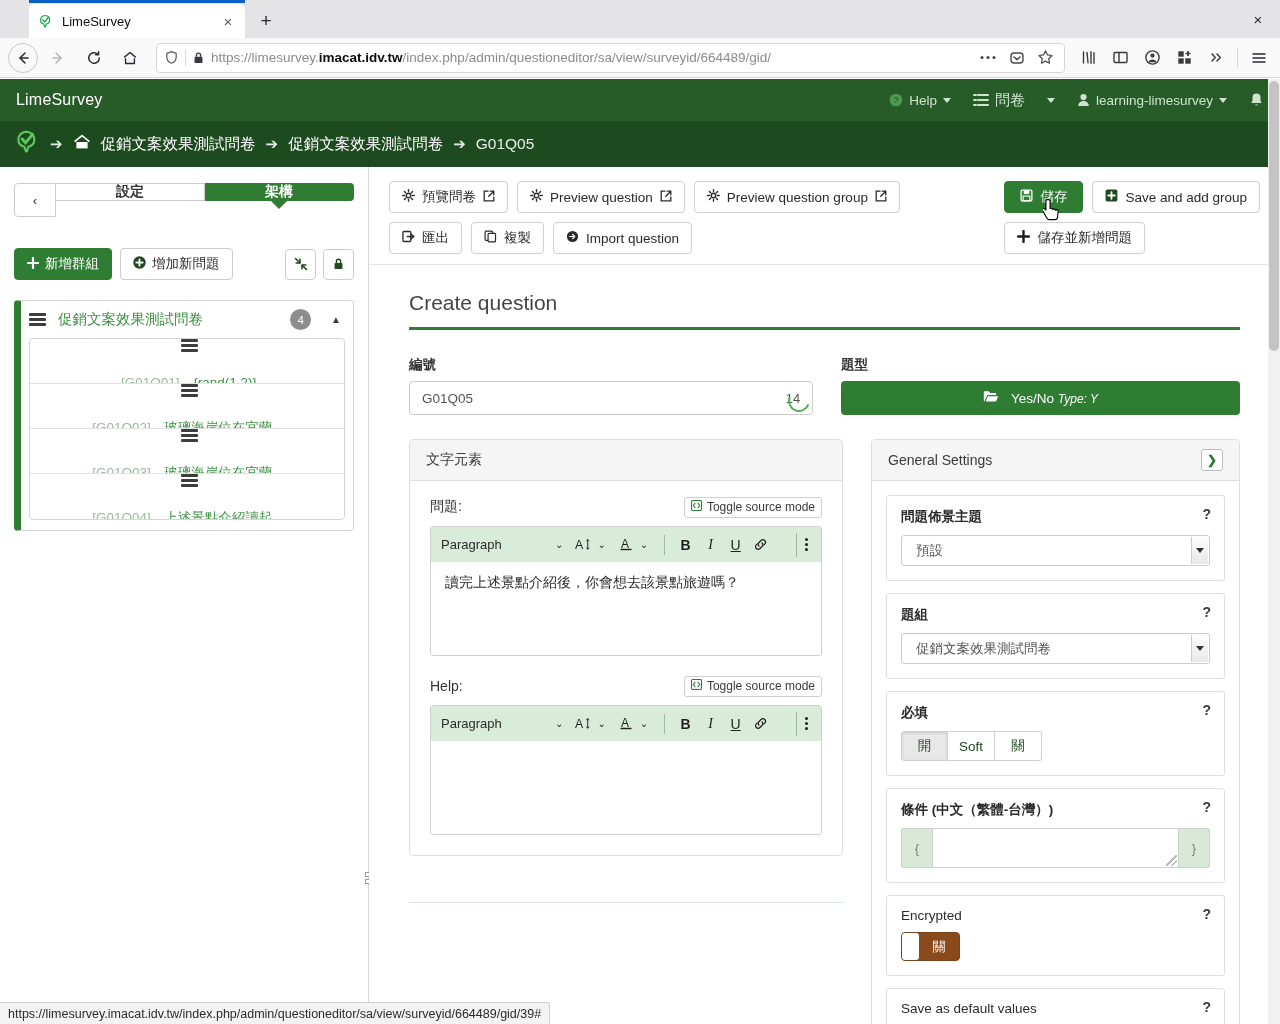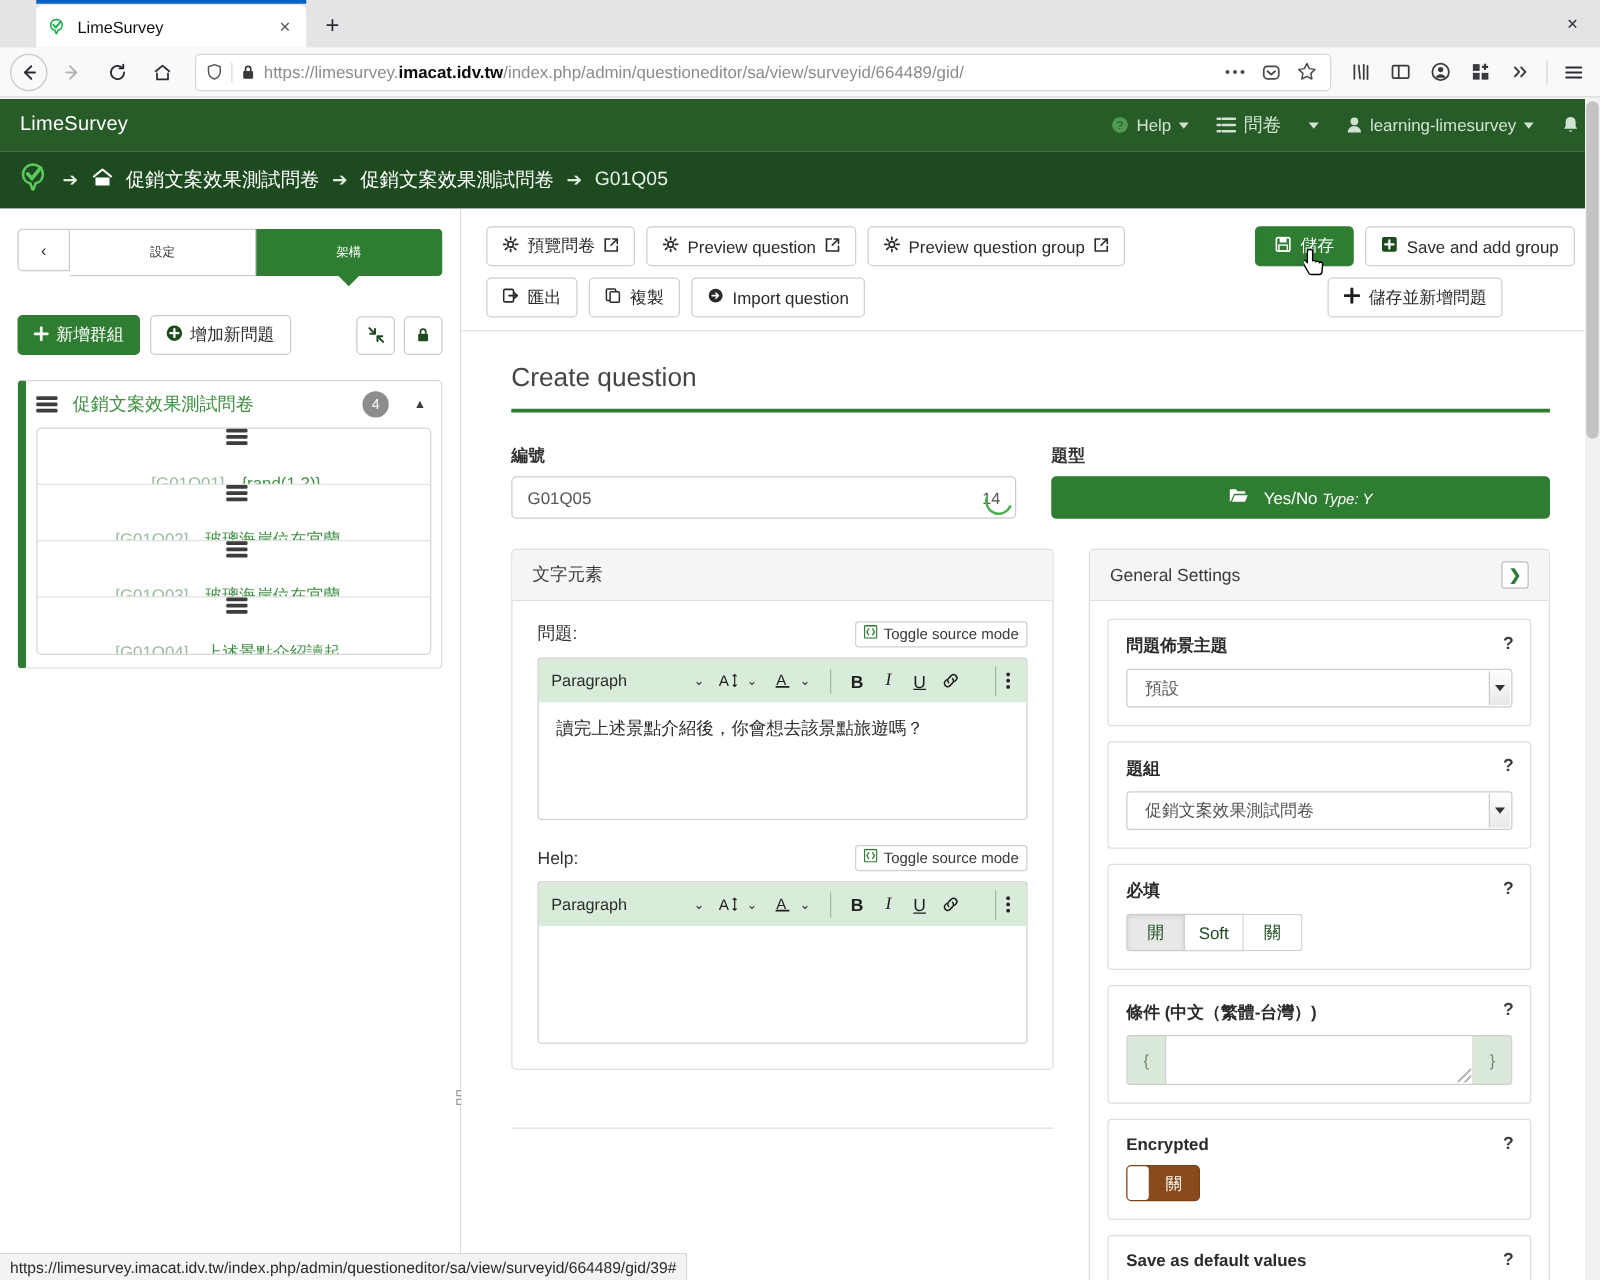--- a/index.html
+++ b/index.html
@@ -118,23 +118,23 @@
     width: 369px; background: #fff; border-right: 1px solid #d8d8d8;
     padding: 16px 14px 0 14px; position: relative;
   }
   .tabs-row { display: flex; }
   .tab-collapse {
     width: 42px; height: 34px; border: 1px solid #ccc; border-radius: 4px 0 0 4px;
     background: #fff; display: flex; align-items: center; justify-content: center;
     color: #2e2e2e; font-size: 13px;
   }
   .tab-btn {
-    flex: 1; height: 38px; border: 1px solid #ccc; border-left: none;
+    flex: 1; height: 18px; border: 1px solid #ccc; border-left: none;
     background: #fff; display: flex; align-items: center; justify-content: center;
-    font-size: 10px; color: #333;
+    font-size: 14px; color: #333; font-weight: bold;
   }
   .tab-btn.active { background: #2e7d32; border-color: #2e7d32; color: #fff; position: relative; }
   .tab-btn.active::after {
     content: ""; position: absolute; left: 50%; bottom: -9px; transform: translateX(-50%);
     border-left: 9px solid transparent; border-right: 9px solid transparent;
     border-top: 9px solid #2e7d32;
   }
   .tab-btn:last-child { border-radius: 0 4px 4px 0; }
 
   .action-row { display: flex; align-items: center; margin-top: 31px; }
@@ -203,21 +203,21 @@
   }
   .tb-row { display: flex; gap: 9px; flex-wrap: wrap; }
   .tb-row.second { margin-top: 9px; }
   .btn-tb {
     background: #fff; border: 1px solid #cfcfcf; border-radius: 4px; height: 32px;
     padding: 0 12px; display: inline-flex; align-items: center; gap: 7px;
     font-size: 13.5px; color: #2a2a2a; white-space: nowrap;
   }
   .ext-link { font-size: 12px; color: #2a2a2a; }
   .tb-right { position: absolute; right: 20px; top: 14px; text-align: right; }
-  .tb-right-row { display: flex; gap: 9px; justify-content: center; border-radius: 13px; }
+  .tb-right-row { display: flex; gap: 9px; justify-content: space-between; border-radius: 13px; }
   .tb-right-row.second { margin-top: 9px; }
   .btn-save {
     background: #2e7d32; border: 1px solid #2e7d32; color: #fff; border-radius: 4px;
     height: 32px; padding: 0 15px; display: inline-flex; align-items: center; gap: 7px;
     font-size: 13.5px; position: relative;
   }
   .cursor-hand {
     position: absolute; left: 38px; top: 16px; width: 18px; height: 22px; z-index: 20;
   }
 
@@ -305,21 +305,21 @@
   .ed-area.h { height: 93px; }
 
   .bottom-rule { height: 1px; background: #d9e3d9; margin: 46px 0 0 0; }
 
   
   .set-item {
     border: 1px solid #dedede; border-radius: 3px; margin-bottom: 12px;
     padding: 12px 14px 14px 14px; position: relative; background: #fff;
   }
   .set-label { font-size: 13.5px; color: #2b2b2b; font-weight: bold; margin-bottom: 9px; }
-  .set-label.normal { font-weight: bold; }
+  .set-label.normal { font-weight: normal; }
   .set-help {
     position: absolute; right: 13px; top: 10px; font-size: 14px; color: #3a3a3a;
     font-weight: bold;
   }
   .set-select {
     height: 31px; border: 1px solid #ccc; border-radius: 3px; background: #fff;
     display: flex; align-items: center; padding: 0 0 0 14px; font-size: 13.5px;
     color: #555; position: relative;
   }
   .sel-arrow {

